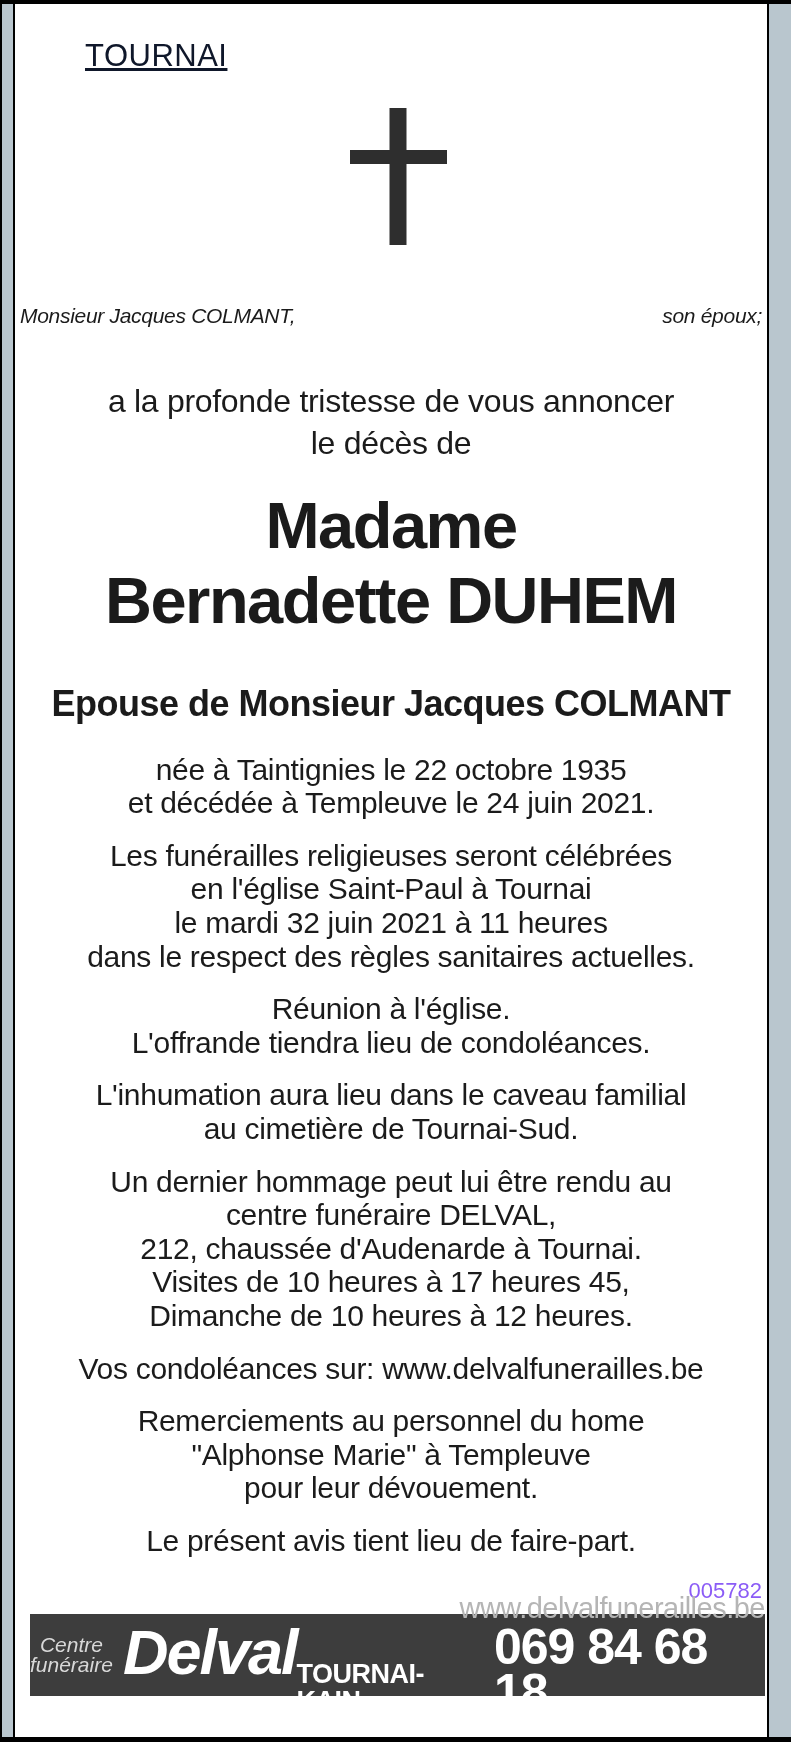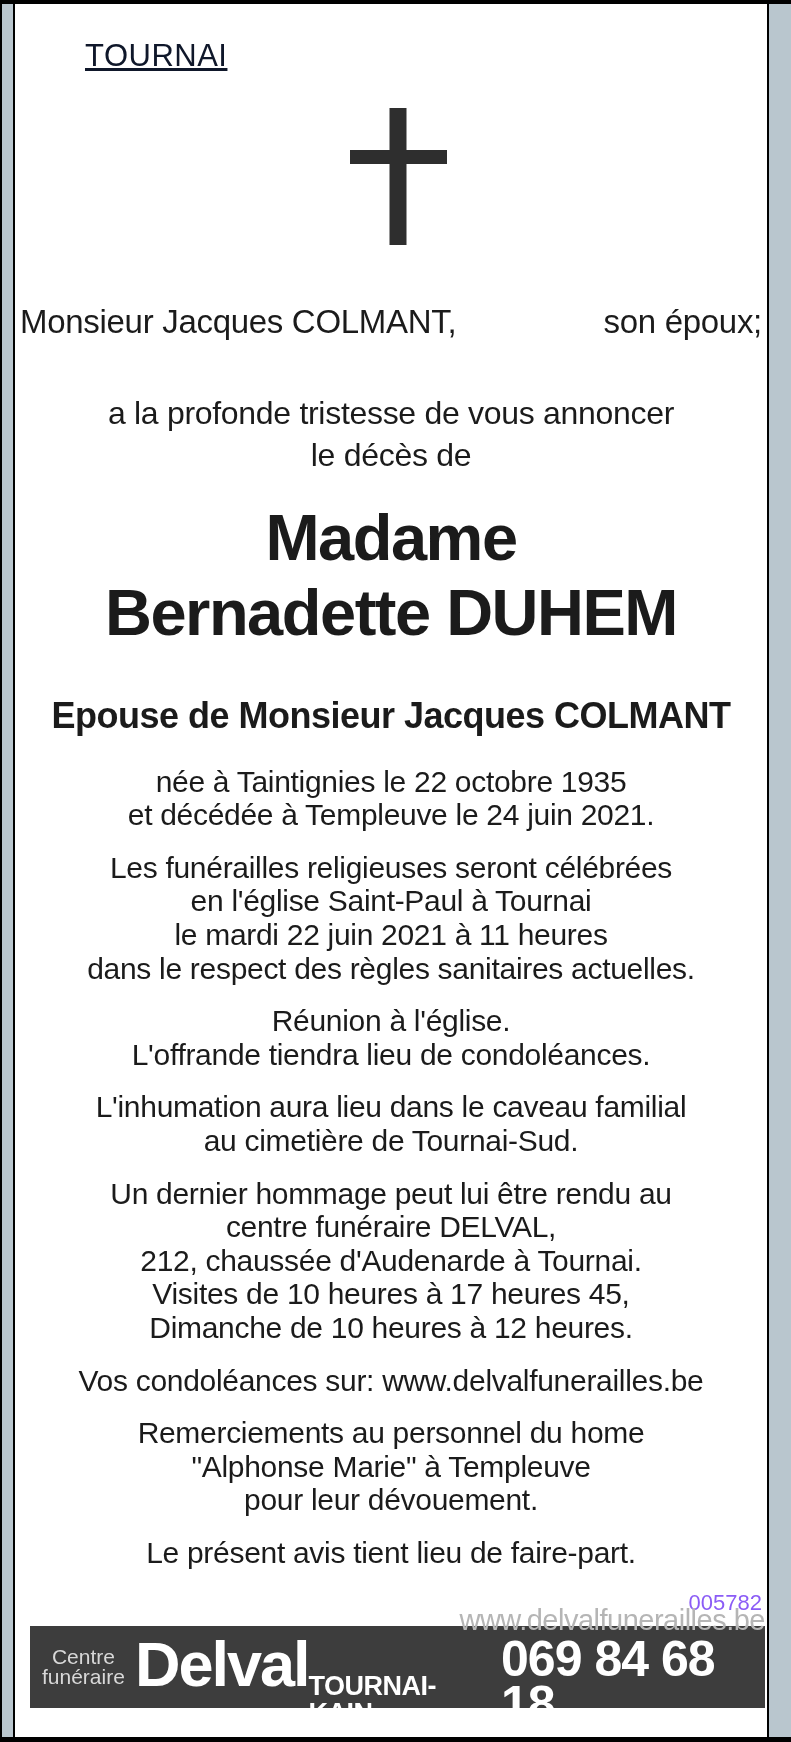--- a/index.html
+++ b/index.html
@@ -61,23 +61,24 @@
     top: 42px;
     width: 97px;
     height: 14px;
     background: #2e2e2e;
   }
   .opening-row {
     margin-top: 60px;
     padding: 0 5px;
     display: flex;
     justify-content: space-between;
-    font-size: 33px;
+    font-size: 21px;
     line-height: 1;
     letter-spacing: -0.3px;
+    font-style: italic;
   }
   .intro {
     margin-top: 55px;
     text-align: center;
     font-size: 32px;
     line-height: 1.3;
     letter-spacing: -0.3px;
   }
   .deceased {
     margin-top: 25px;
@@ -115,21 +116,21 @@
     margin: 12px 2px 0 15px;
     height: 82px;
     background: var(--footer-bar, #3d3d3d);
     display: flex;
     align-items: center;
   }
   .brand-group {
     display: flex;
     align-items: center;
     gap: 10px;
-    padding-left: 12px;
+    font-style: italic;
   }
   .brand-prefix {
     text-align: center;
     color: #d8d8d8;
     font-size: 21px;
     line-height: 0.95;
   }
   .brand-name {
     color: var(--footer-text, #fff);
     font-size: 63px;
@@ -199,21 +200,21 @@
     <div class="subtitle">Epouse de Monsieur Jacques COLMANT</div>
 
     <div class="notice-body">
         <div class="paragraph">
           <div class="line">née à Taintignies le 22 octobre 1935</div>
           <div class="line">et décédée à Templeuve le 24 juin 2021.</div>
         </div>
         <div class="paragraph">
           <div class="line">Les funérailles religieuses seront célébrées</div>
           <div class="line">en l'église Saint-Paul à Tournai</div>
-          <div class="line">le mardi 22 juin 2021 à 11 heures</div>
+          <div class="line">le mardi 32 juin 2021 à 11 heures</div>
           <div class="line">dans le respect des règles sanitaires actuelles.</div>
         </div>
         <div class="paragraph">
           <div class="line">Réunion à l'église.</div>
           <div class="line">L'offrande tiendra lieu de condoléances.</div>
         </div>
         <div class="paragraph">
           <div class="line">L'inhumation aura lieu dans le caveau familial</div>
           <div class="line">au cimetière de Tournai-Sud.</div>
         </div>

